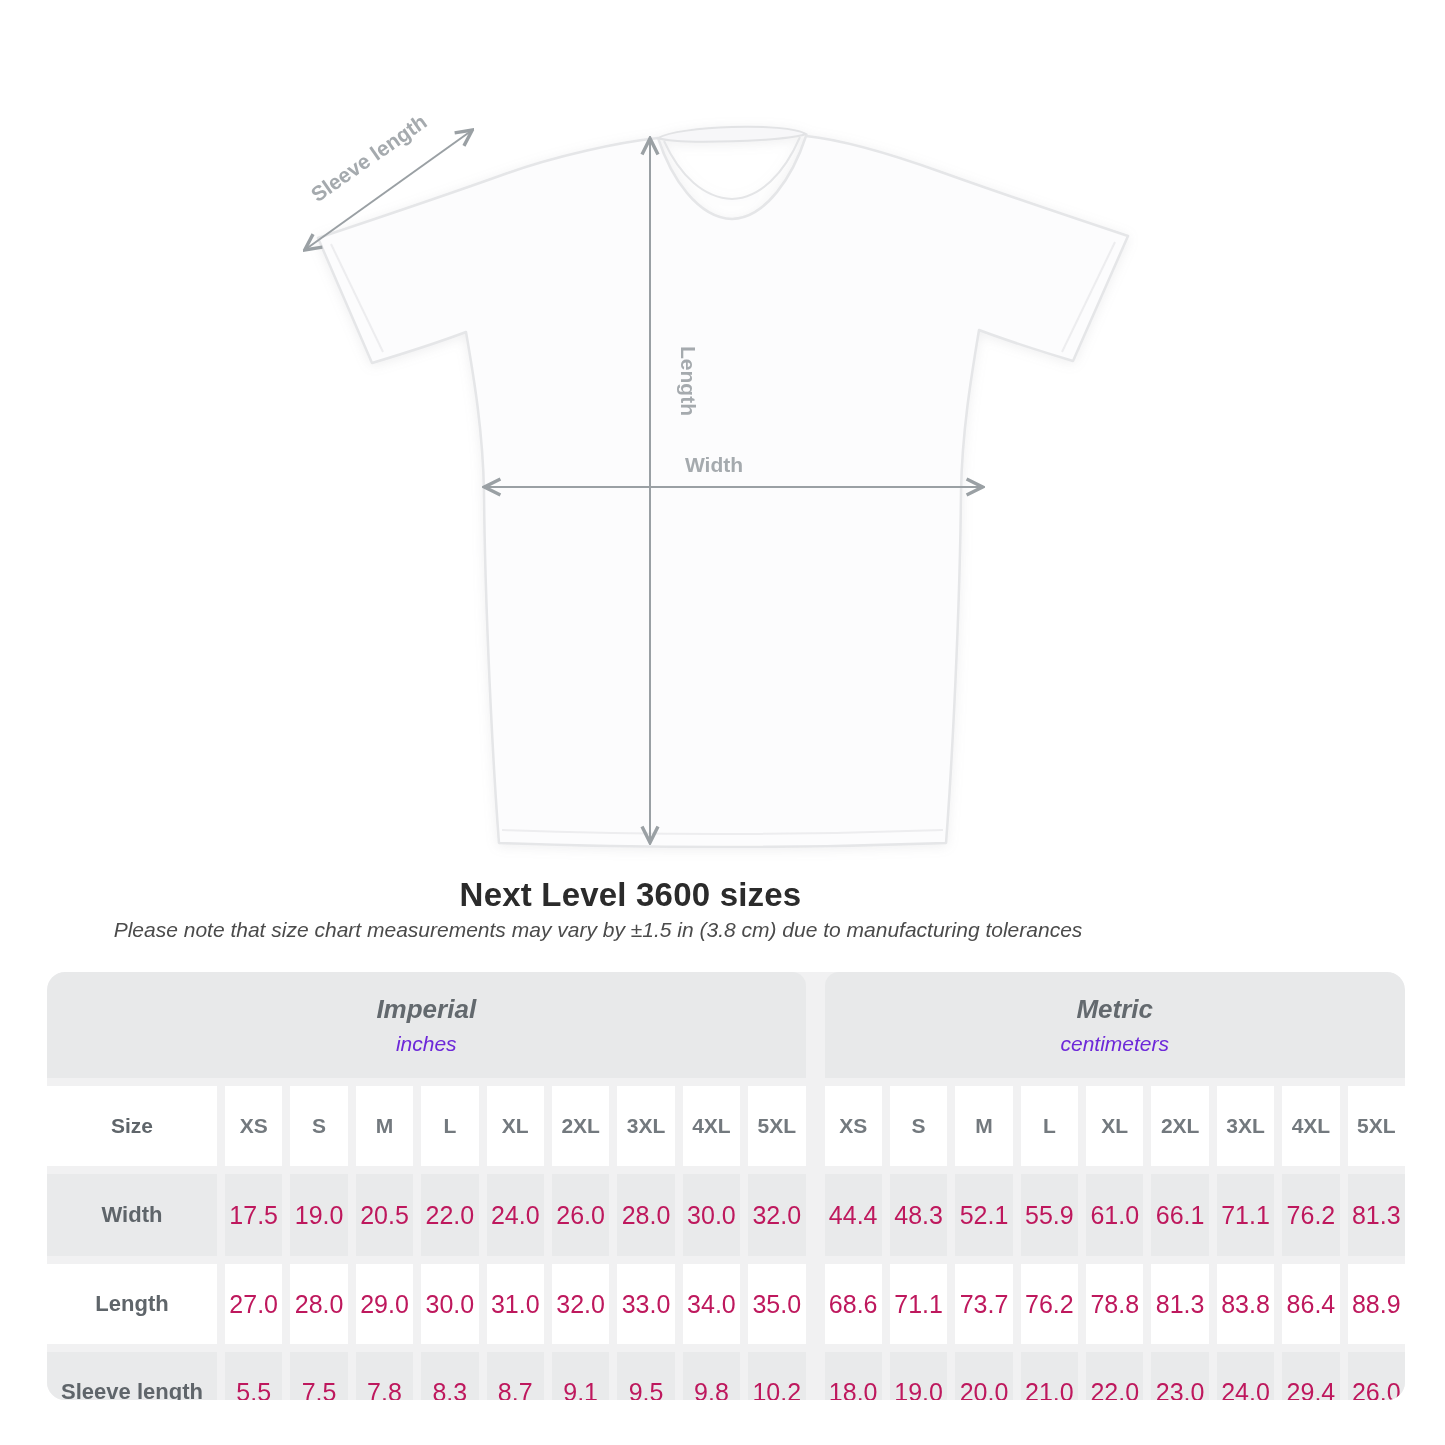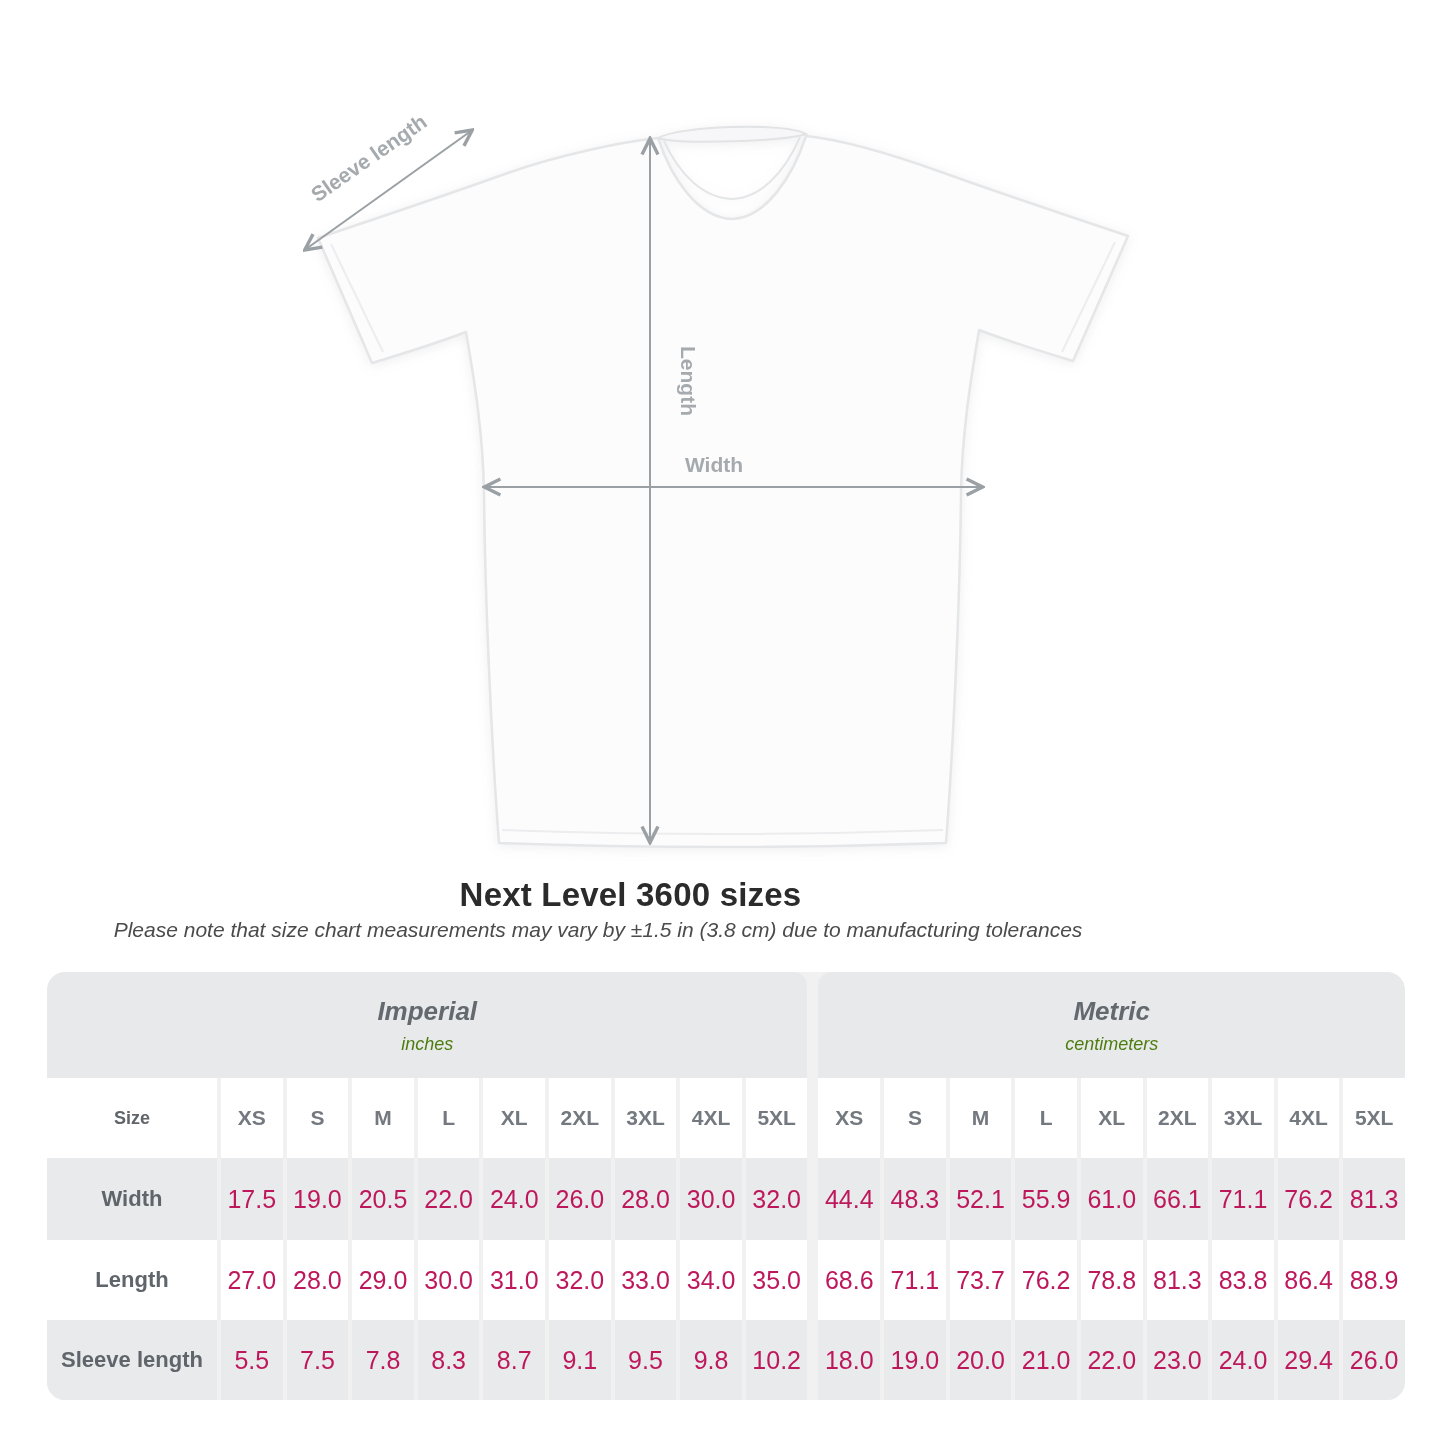--- a/index.html
+++ b/index.html
@@ -14,32 +14,32 @@
          font-size:33px;font-weight:bold;color:#2b2b2b;letter-spacing:.2px;}
   .subtitle{position:absolute;left:0;top:918px;width:1196px;text-align:center;
          font-size:21px;font-style:italic;color:#4b4b4b;}
 
   
   .tbl{position:absolute;left:47px;top:972px;width:1358px;height:428px;
        display:grid;
        grid-template-columns:170px repeat(9,1fr) 3px repeat(9,1fr);
        grid-template-rows:106px 80px 82px 80px 80px;
        column-gap:4px;row-gap:0;
-       background:#f1f1f2;border-radius:18px;overflow:hidden;}
+       background:#f1f1f2;border-radius:18px;overflow:hidden;gap:8px;}
   .band{display:flex;flex-direction:column;align-items:center;justify-content:center;
         background:#e8e9ea;gap:7px;}
   .band-imp{grid-row:1;grid-column:1/11;border-radius:18px 14px 0 0;}
   .band-met{grid-row:1;grid-column:12/21;border-radius:14px 18px 0 0;}
   .band-name{font-size:26px;font-weight:bold;font-style:italic;color:#63696e;}
-  .band-unit{font-size:18px;font-style:italic;color:#4d7c0f;}
+  .band-unit{font-size:21px;font-style:italic;color:#6d28d9;}
 
   .cell{display:flex;align-items:center;justify-content:center;}
   .w{background:#ffffff;}
   .s{background:#e9eaeb;}
-  .hdr{font-size:18px;font-weight:bold;color:#5f656a;}
+  .hdr{font-size:21px;font-weight:bold;color:#5f656a;}
   .szh{font-size:21px;font-weight:bold;color:#73797e;}
   .lbl{font-size:22px;font-weight:bold;color:#5f656a;text-align:center;}
   .num{font-size:25px;color:#be185d;}
 
   .c1{grid-column:1}.c2{grid-column:2}.c3{grid-column:3}.c4{grid-column:4}.c5{grid-column:5}
   .c6{grid-column:6}.c7{grid-column:7}.c8{grid-column:8}.c9{grid-column:9}.c10{grid-column:10}
   .c12{grid-column:12}.c13{grid-column:13}.c14{grid-column:14}.c15{grid-column:15}
   .c16{grid-column:16}.c17{grid-column:17}.c18{grid-column:18}.c19{grid-column:19}.c20{grid-column:20}
   .r2{grid-row:2}.r3{grid-row:3}.r4{grid-row:4}.r5{grid-row:5}
 </style>

